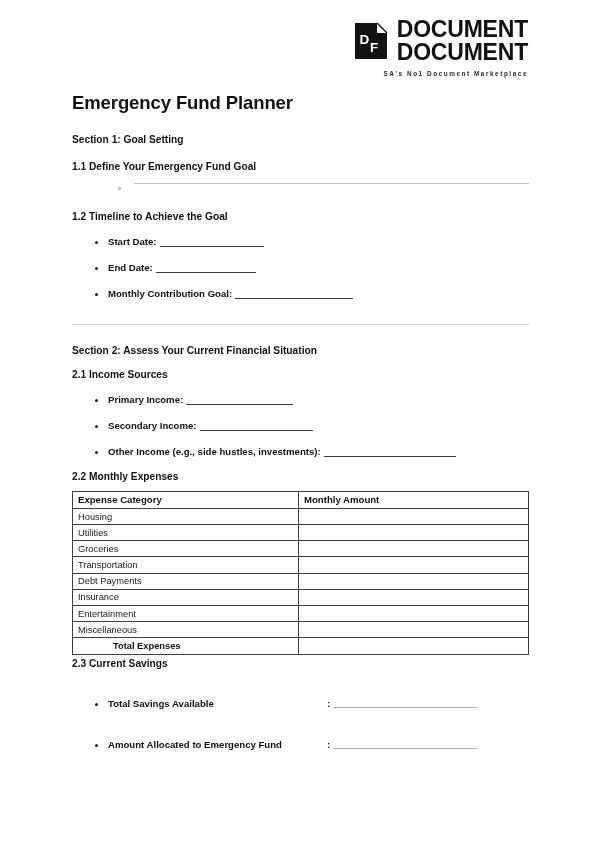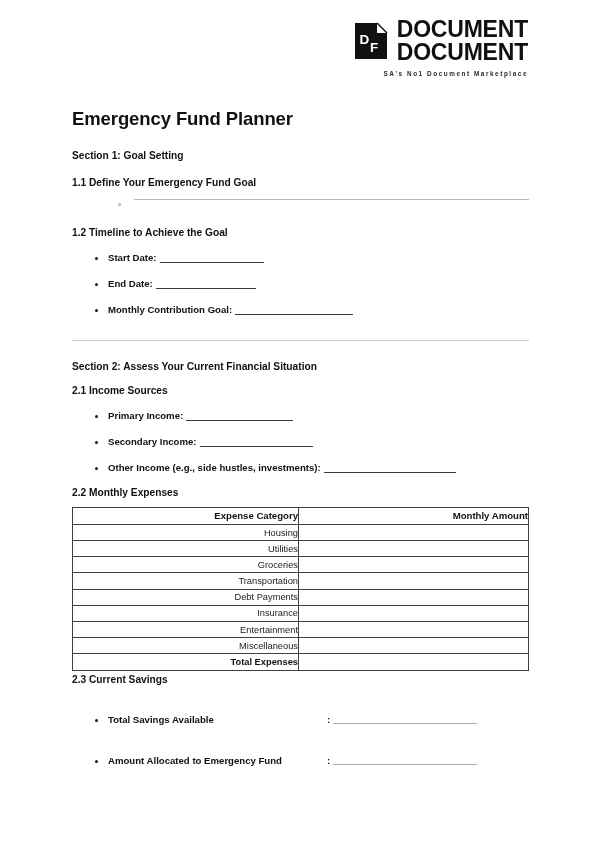--- a/index.html
+++ b/index.html
@@ -61,21 +61,21 @@
     font-weight: bold;
     letter-spacing: 1.55px;
     color: #2a2a2a;
     white-space: nowrap;
   }
 
   
   .content {
     position: absolute;
     left: 72px;
-    top: 108px;
+    top: 92px;
     width: 457px;
   }
 
   h1.doc-title {
     margin: 0;
     font-size: 18.5px;
     font-weight: bold;
     letter-spacing: -0.1px;
     color: #111111;
   }
@@ -182,21 +182,21 @@
     border-collapse: collapse;
     width: 457px;
     table-layout: fixed;
   }
   table.expense th,
   table.expense td {
     border: 1px solid #3f3f3f;
     height: 15.2px;
     padding: 0 0 0 5px;
     font-size: 9.3px;
-    text-align: right;
+    text-align: left;
     vertical-align: middle;
     color: #1a1a1a;
     font-weight: normal;
   }
   table.expense th {
     font-weight: bold;
     font-size: 9.6px;
     color: #111111;
     height: 16px;
   }

